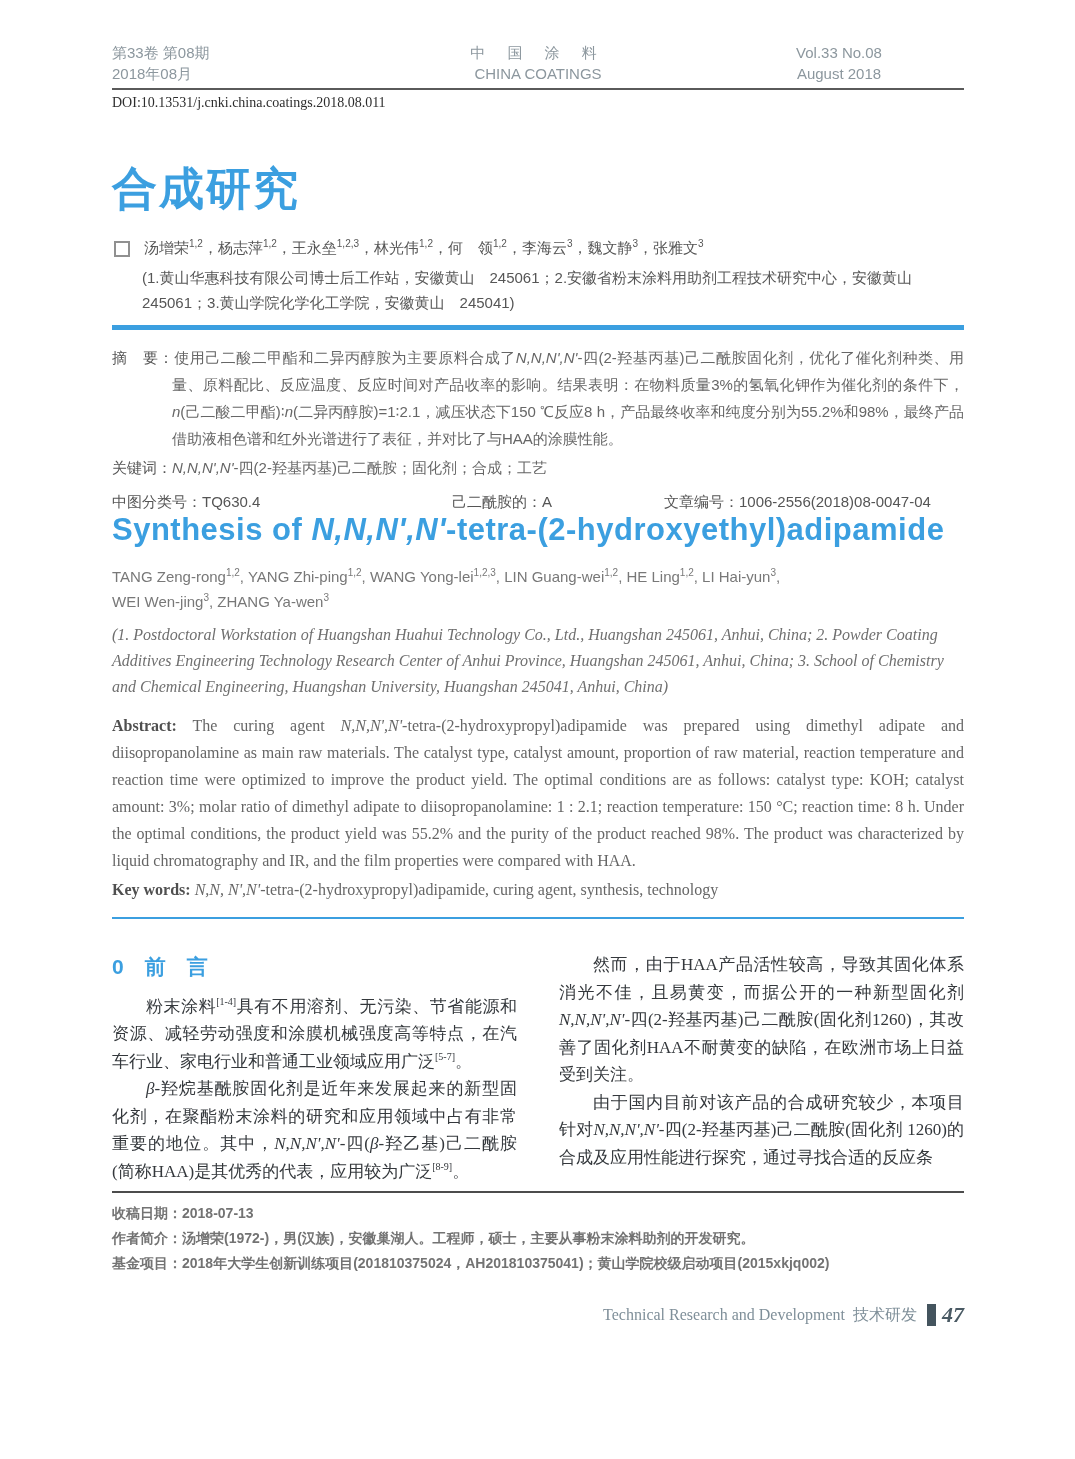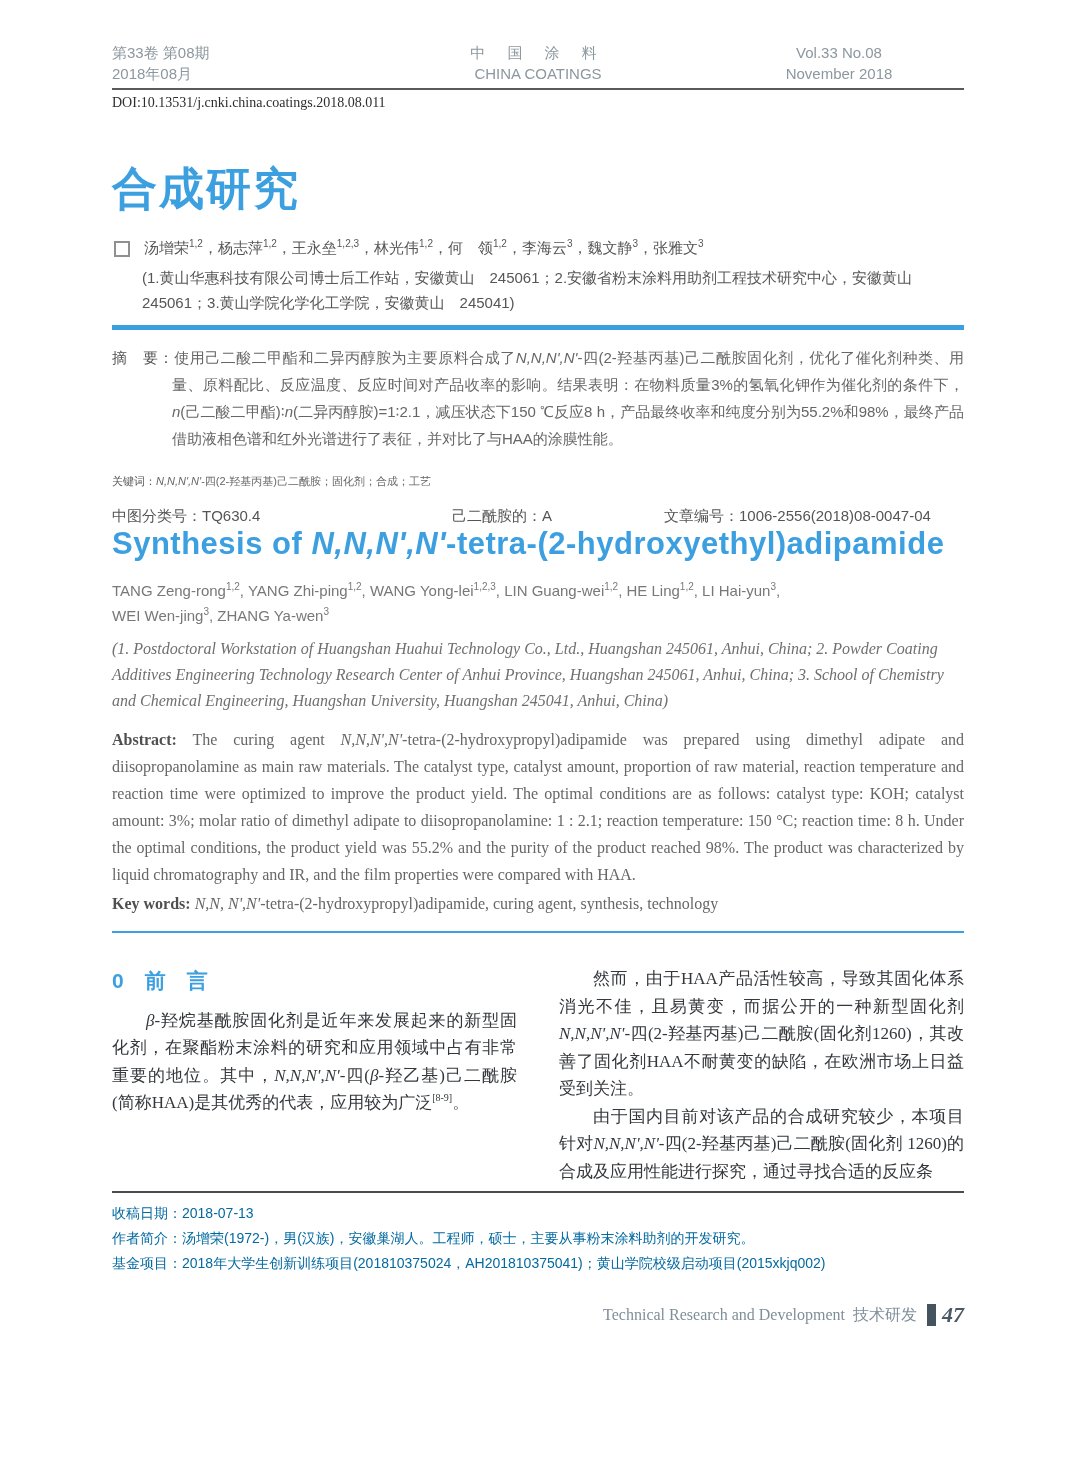--- a/index.html
+++ b/index.html
@@ -19,42 +19,42 @@
   
   .title-cn{margin-top:46px;color:#3b9fe0;font-size:45px;line-height:64px;font-weight:bold;letter-spacing:2px;}
   .title-cn i{font-style:italic;}
   .authors-row{margin-top:16px;display:flex;color:#565656;font-size:15px;line-height:22px;}
   .author-marker{width:12px;height:12px;border:2px solid #909090;display:inline-block;margin:4px 14px 0 2px;flex:none;}
   .affil-cn{margin-top:6px;padding-left:30px;color:#565656;font-size:15px;line-height:25px;}
   .rule-blue-thick{height:5px;background:#3b9fe0;margin-top:10px;}
   
   .hang{padding-left:60px;text-indent:-60px;}
   .abstract-cn{margin-top:14px;color:#666;font-size:15px;line-height:27px;text-align:justify;}
-  .kw-cn{margin-top:16px;color:#666;font-size:11px;line-height:27px;}
+  .kw-cn{margin-top:2px;color:#666;font-size:15px;line-height:27px;}
   .lab{color:#555;}
   .meta-row{display:flex;margin-top:12px;color:#555;font-size:15px;}
   .meta-clc{width:340px;}
   .meta-code{width:212px;}
   
   .title-en{color:#3b9fe0;font-size:31px;font-weight:bold;letter-spacing:.5px;}
   .authors-en{margin-top:16px;color:#787878;font-size:15px;line-height:25px;}
   .affil-en{margin-top:8px;font-family:"Liberation Serif",serif;font-style:italic;color:#6f6f6f;font-size:16px;line-height:26px;}
   .abstract-en{margin-top:12px;font-family:"Liberation Serif",serif;color:#666;font-size:16px;line-height:27px;text-align:justify;}
   .kw-en{margin-top:2px;font-family:"Liberation Serif",serif;color:#666;font-size:16px;line-height:27px;}
   .abstract-en b,.kw-en b{color:#4f4f4f;}
   .rule-blue-thin{height:2px;background:#3b9fe0;margin-top:14px;}
   
   .body-cols{display:flex;margin-top:32px;gap:42px;font-family:"Liberation Serif",serif;color:#34383c;font-size:17px;line-height:27.5px;text-align:justify;}
   .col{width:407px;}
   .sec-heading{color:#3b9fe0;font-size:21px;font-weight:bold;margin:2px 0 12px 0;font-family:"Liberation Sans",sans-serif;}
   .body-cols p{margin:0;text-indent:2em;}
   sup{font-size:10px;line-height:0;}
   
   .rule-foot{height:2px;background:#4c4c4c;margin-top:6px;}
-  .footnotes{margin-top:8px;color:#0369a1;font-size:14px;line-height:25px;}
+  .footnotes{margin-top:8px;color:#737373;font-size:14px;line-height:25px;font-weight:bold;}
   
   .page-footer{margin-top:26px;display:flex;justify-content:flex-end;align-items:center;color:#7f8f99;font-family:"Liberation Serif",serif;font-size:16px;}
   .pf-cn{margin-left:8px;font-family:"Liberation Sans",sans-serif;}
   .pf-bar{width:9px;height:22px;background:#44545e;margin:0 6px 0 10px;flex:none;}
   .pf-num{font-size:22px;font-weight:bold;font-style:italic;color:#4a5a64;}
 </style>
 </head>
 <body>
 
 <div class="content">
@@ -63,21 +63,21 @@
     <div class="hdr-left">
       <div>第33卷 第08期</div>
       <div>2018年08月</div>
     </div>
     <div class="hdr-center">
       <div class="journal-cn">中 国 涂 料</div>
       <div>CHINA COATINGS</div>
     </div>
     <div class="hdr-right">
       <div>Vol.33 No.08</div>
-      <div>November 2018</div>
+      <div>August 2018</div>
     </div>
   </div>
   <div class="rule-dark"></div>
   <div class="doi">DOI:10.13531/j.cnki.china.coatings.2018.08.011</div>
 
   <div class="title-cn">
     <div>合成研究</div>
   </div>
 
   <div class="authors-row">
@@ -109,20 +109,21 @@
     <b>Abstract:</b><span> The curing agent <i>N,N,N',N'</i>-tetra-(2-hydroxypropyl)adipamide was prepared using dimethyl adipate and diisopropanolamine as main raw materials. The catalyst type, catalyst amount, proportion of raw material, reaction temperature and reaction time were optimized to improve the product yield. The optimal conditions are as follows: catalyst type: KOH; catalyst amount: 3%; molar ratio of dimethyl adipate to diisopropanolamine: 1 : 2.1; reaction temperature: 150 °C; reaction time: 8 h. Under the optimal conditions, the product yield was 55.2% and the purity of the product reached 98%. The product was characterized by liquid chromatography and IR, and the film properties were compared with HAA.</span>
   </div>
   <div class="kw-en">
     <b>Key words:</b><span> <i>N,N, N',N'</i>-tetra-(2-hydroxypropyl)adipamide, curing agent, synthesis, technology</span>
   </div>
   <div class="rule-blue-thin"></div>
 
   <div class="body-cols">
     <div class="col">
       <div class="sec-heading">0　前　言</div>
+      <p>粉末涂料<sup>[1-4]</sup>具有不用溶剂、无污染、节省能源和资源、减轻劳动强度和涂膜机械强度高等特点，在汽车行业、家电行业和普通工业领域应用广泛<sup>[5-7]</sup>。</p>
       <p><i>β</i>-羟烷基酰胺固化剂是近年来发展起来的新型固化剂，在聚酯粉末涂料的研究和应用领域中占有非常重要的地位。其中，<i>N,N,N',N'</i>-四(<i>β</i>-羟乙基)己二酰胺(简称HAA)是其优秀的代表，应用较为广泛<sup>[8-9]</sup>。</p>
     </div>
     <div class="col">
       <p>然而，由于HAA产品活性较高，导致其固化体系消光不佳，且易黄变，而据公开的一种新型固化剂<i>N,N,N',N'</i>-四(2-羟基丙基)己二酰胺(固化剂1260)，其改善了固化剂HAA不耐黄变的缺陷，在欧洲市场上日益受到关注。</p>
       <p>由于国内目前对该产品的合成研究较少，本项目针对<i>N,N,N',N'</i>-四(2-羟基丙基)己二酰胺(固化剂 1260)的合成及应用性能进行探究，通过寻找合适的反应条</p>
     </div>
   </div>
 
   <div class="rule-foot"></div>
   <div class="footnotes">

